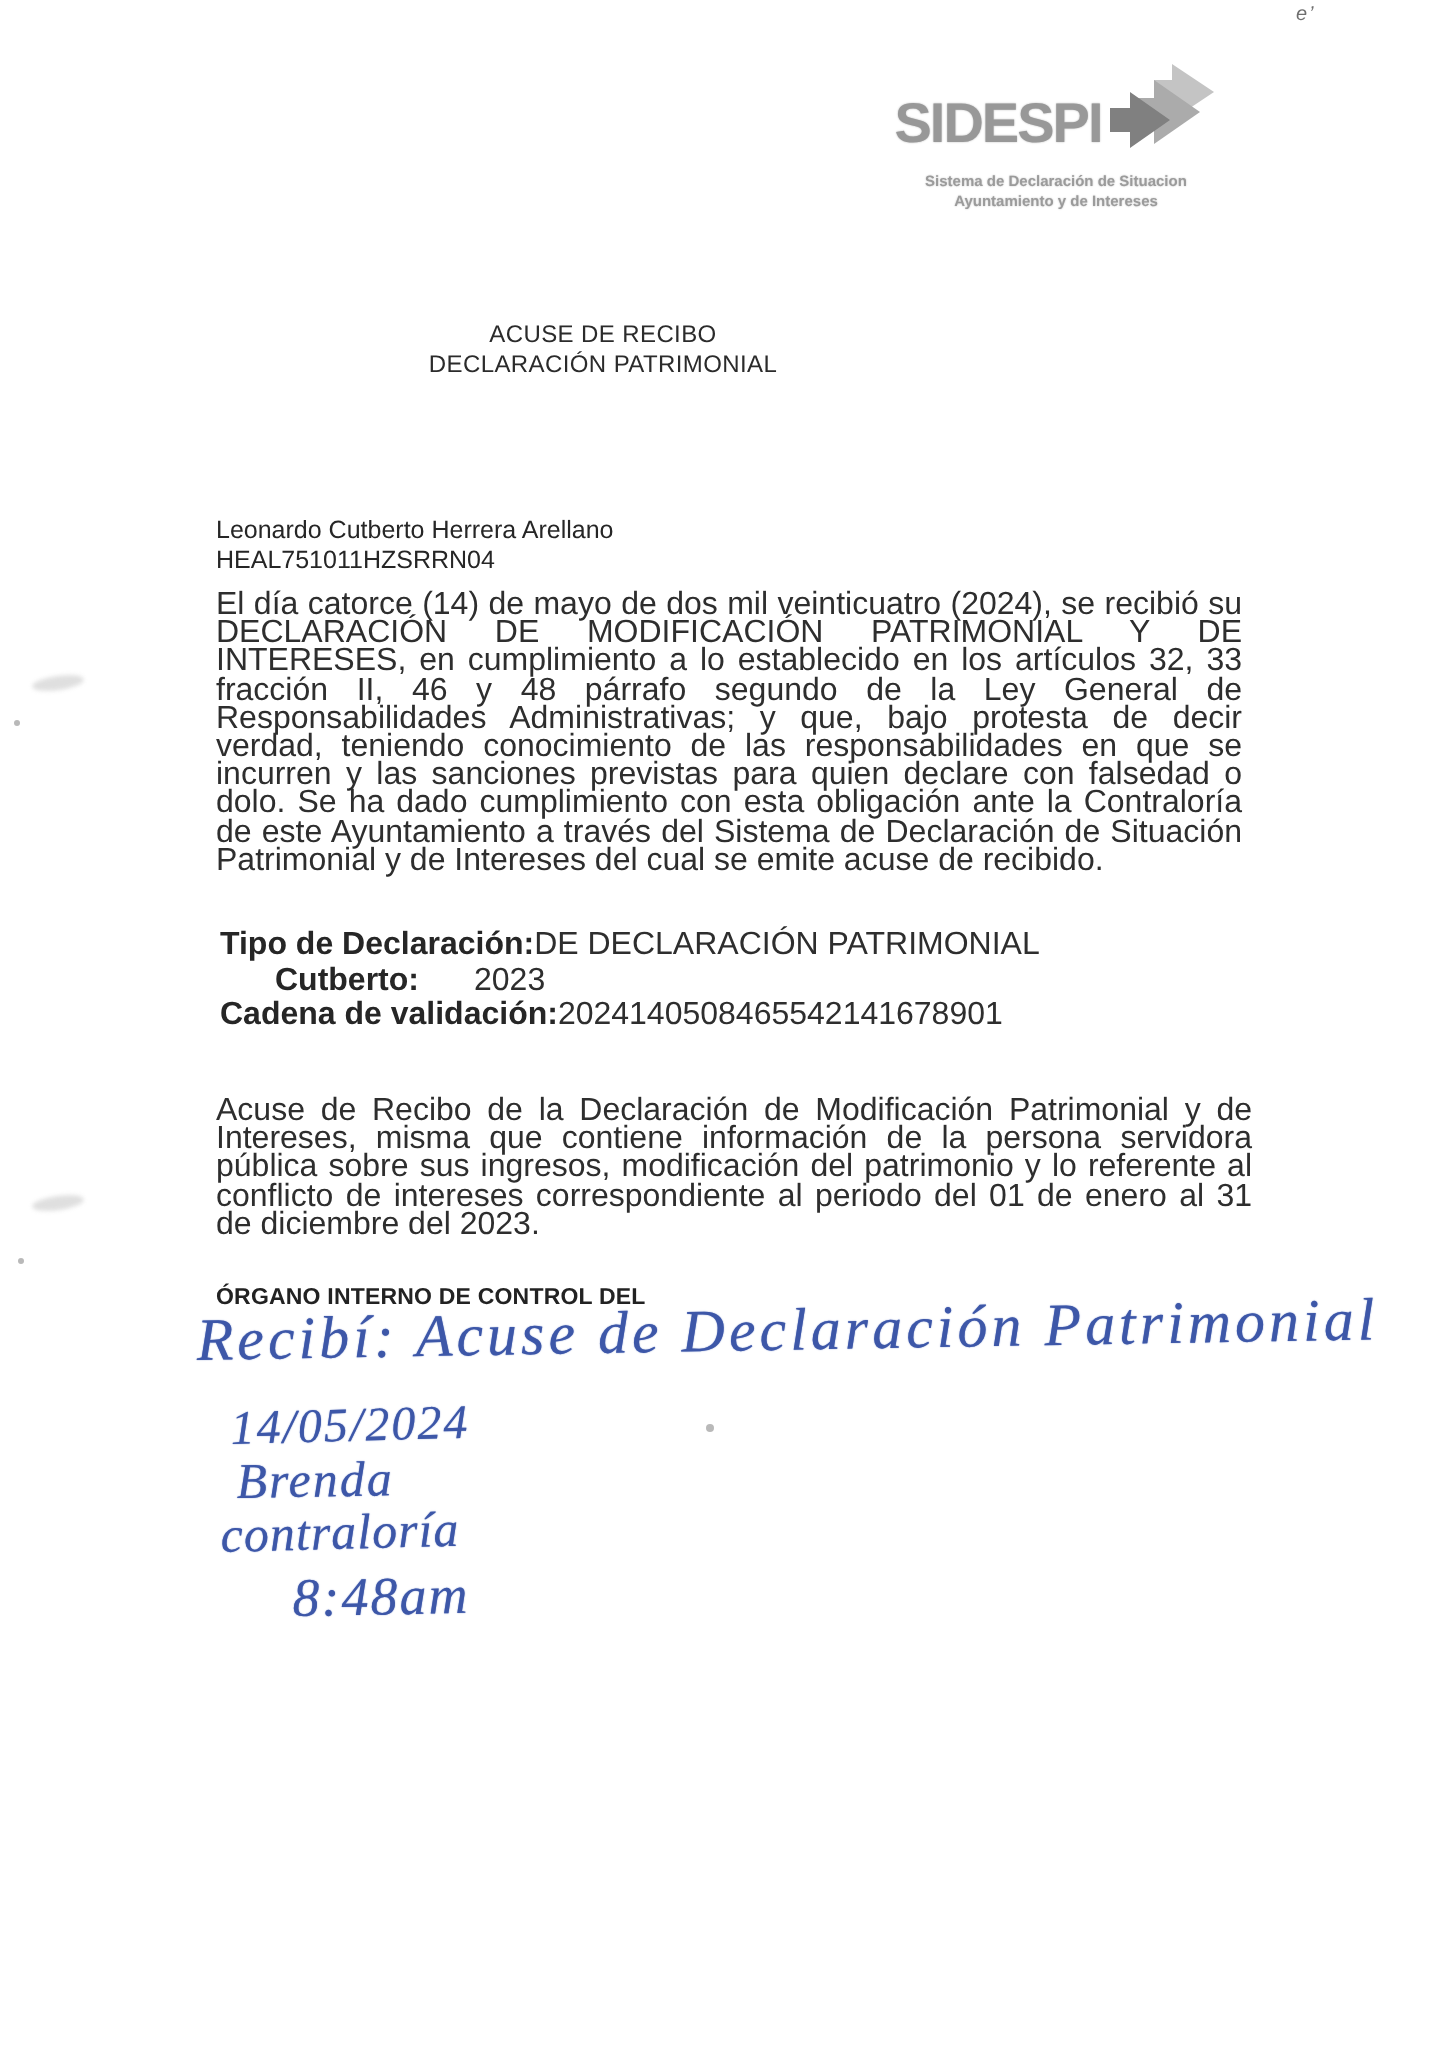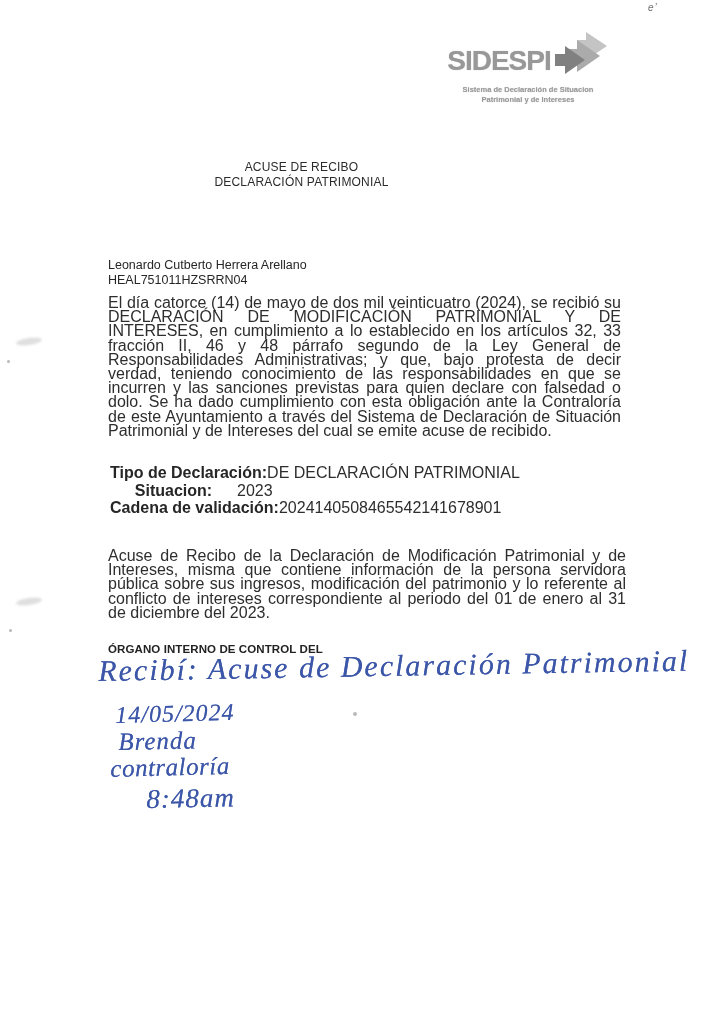--- a/index.html
+++ b/index.html
@@ -158,21 +158,21 @@
       <span class="logo-arrows">
         <svg width="56" height="50" viewBox="0 0 56 50">
           <path fill="#c4c4c4" d="M24 10 L33 10 L33 2 L54 16 L33 30 L33 22 L24 22 Z"></path>
           <path fill="#ababab" d="M14 19 L24 19 L24 10 L47 26 L24 42 L24 33 L14 33 Z"></path>
           <path fill="#808080" d="M2 24 L12 24 L12 16 L32 30 L12 44 L12 36 L2 36 Z"></path>
         </svg>
       </span>
     </div>
     <div class="logo-tagline">
       <div>Sistema de Declaración de Situacion</div>
-      <div>Patrimonial y de Intereses</div>
+      <div>Ayuntamiento y de Intereses</div>
     </div>
   </div>
 
   <div class="doc-title">
     <div>ACUSE DE RECIBO</div>
     <div>DECLARACIÓN PATRIMONIAL</div>
   </div>
 
   <div class="declarant">
     <div>Leonardo Cutberto Herrera Arellano</div>
@@ -180,21 +180,21 @@
   </div>
 
   <div class="para para-1">El día catorce (14) de mayo de dos mil veinticuatro (2024), se recibió su DECLARACIÓN DE MODIFICACIÓN PATRIMONIAL Y DE INTERESES, en cumplimiento a lo establecido en los artículos 32, 33 fracción II, 46 y 48 párrafo segundo de la Ley General de Responsabilidades Administrativas; y que, bajo protesta de decir verdad, teniendo conocimiento de las responsabilidades en que se incurren y las sanciones previstas para quien declare con falsedad o dolo. Se ha dado cumplimiento con esta obligación ante la Contraloría de este Ayuntamiento a través del Sistema de Declaración de Situación Patrimonial y de Intereses del cual se emite acuse de recibido.</div>
 
   <div class="fields">
     <div class="field-row">
       <span class="field-label">Tipo de Declaración:</span>
       <span class="field-value">DE DECLARACIÓN PATRIMONIAL</span>
     </div>
     <div class="field-row">
-      <span class="field-label">Situacion:</span>
+      <span class="field-label">Cutberto:</span>
       <span class="field-value">2023</span>
     </div>
     <div class="field-row">
       <span class="field-label">Cadena de validación:</span>
       <span class="field-value">2024140508465542141678901</span>
     </div>
   </div>
 
   <div class="para para-2">Acuse de Recibo de la Declaración de Modificación Patrimonial y de Intereses, misma que contiene información de la persona servidora pública sobre sus ingresos, modificación del patrimonio y lo referente al conflicto de intereses correspondiente al periodo del 01 de enero al 31 de diciembre del 2023.</div>
 

